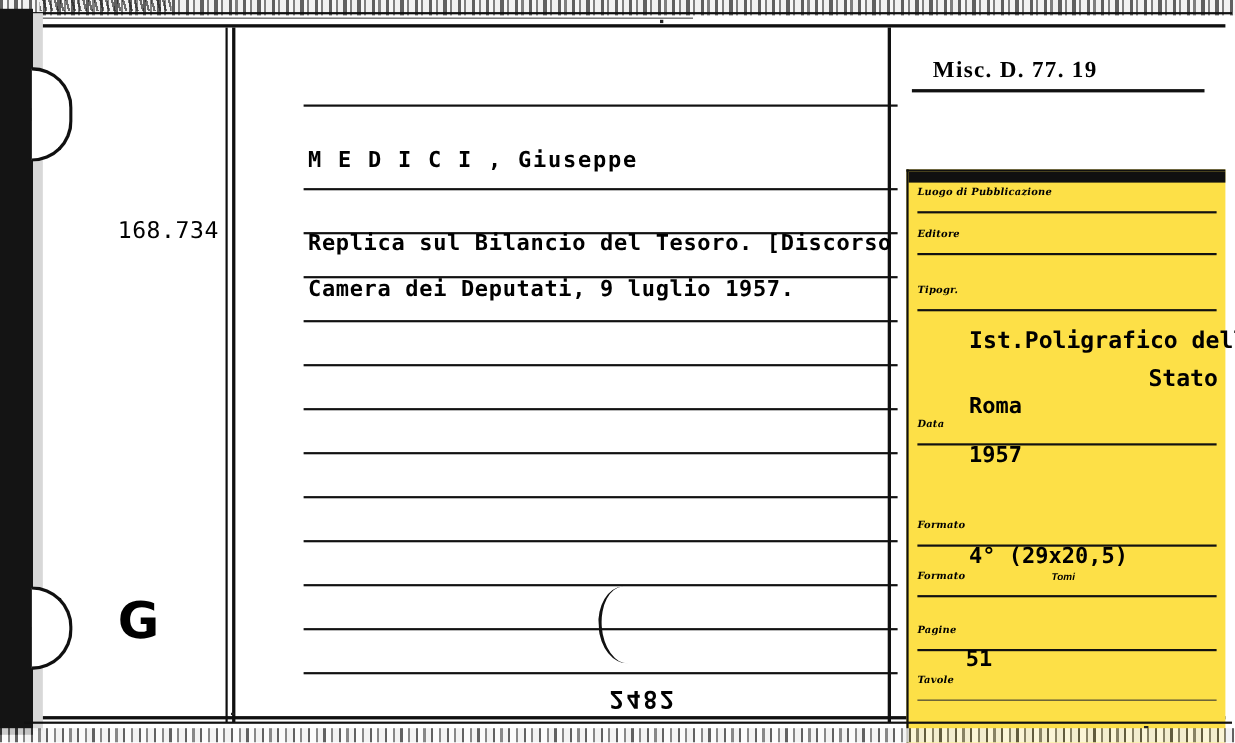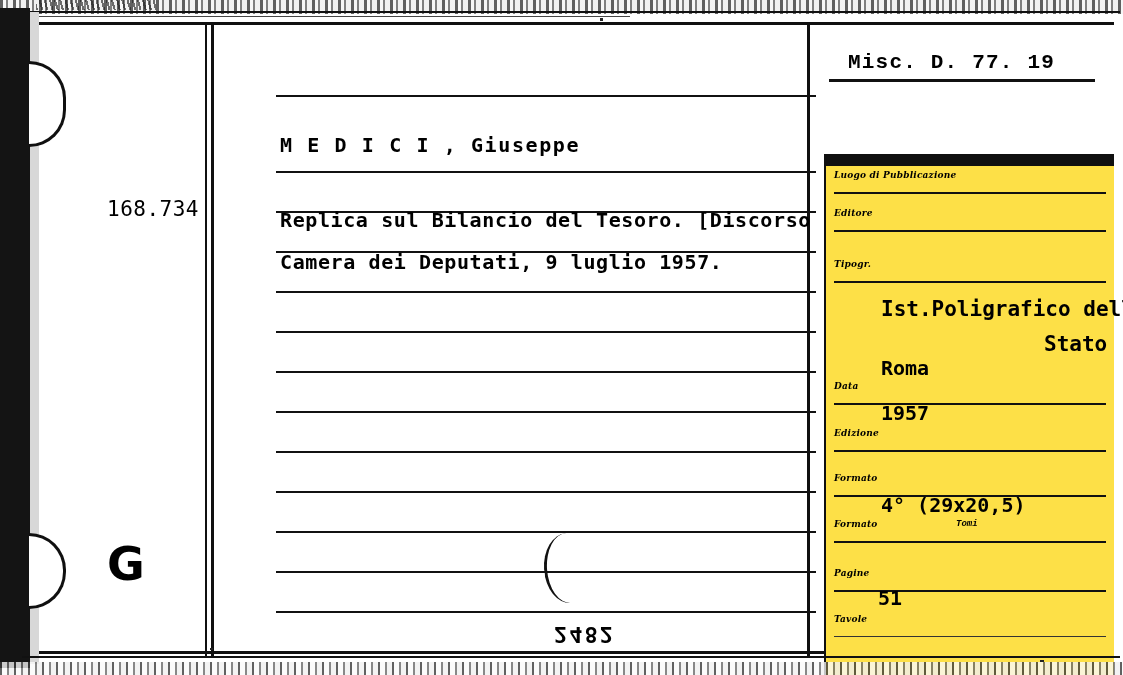--- a/index.html
+++ b/index.html
@@ -224,21 +224,21 @@
     position: absolute;
     left: 790px;
     top: 26px;
     width: 270px;
   }
   .ref-text {
     font-size: 21px;
     font-weight: bold;
     letter-spacing: 1.2px;
     white-space: nowrap;
-    font-family: Liberation Mono, monospace;
+    font-family: Liberation Serif, serif;
     padding-left: 19px;
   }
   .ref-underline {
     margin-top: 5px;
     width: 266px;
     height: 3px;
     background: #111;
   }
 
   
@@ -289,21 +289,21 @@
     white-space: nowrap;
     font-family: "DejaVu Sans Mono", monospace;
   }
   .form-value.big { font-size: 21px; }
 
   .split-label {
     position: absolute;
     font-size: 9px;
     font-style: italic;
     font-weight: bold;
-    font-family: Liberation Mono, monospace;
+    font-family: Liberation Sans, sans-serif;
   }
 
   
   .speck {
     position: absolute;
     background: #222;
   }
 </style>
 </head>
 <body>
@@ -379,24 +379,20 @@
 
       <div class="form-value big" style="left:218px; top:176px;">Stato</div>
       <div class="form-value" style="left:55px; top:200px;">Roma</div>
 
       <div class="form-row" style="top:225px;">
         <div class="form-label">Data</div>
         <div class="form-rule"></div>
       </div>
       <div class="form-value" style="left:55px; top:245px;">1957</div>
 
-      <div class="form-row" style="top:272px;">
-        <div class="form-label">Edizione</div>
-        <div class="form-rule"></div>
-      </div>
 
       <div class="form-row" style="top:317px;">
         <div class="form-label">Formato</div>
         <div class="form-rule"></div>
       </div>
       <div class="form-value" style="left:55px; top:337px;">4° (29x20,5)</div>
 
       <div class="form-row" style="top:363px;">
         <div class="form-label">Formato</div>
         <div class="form-rule"></div>

